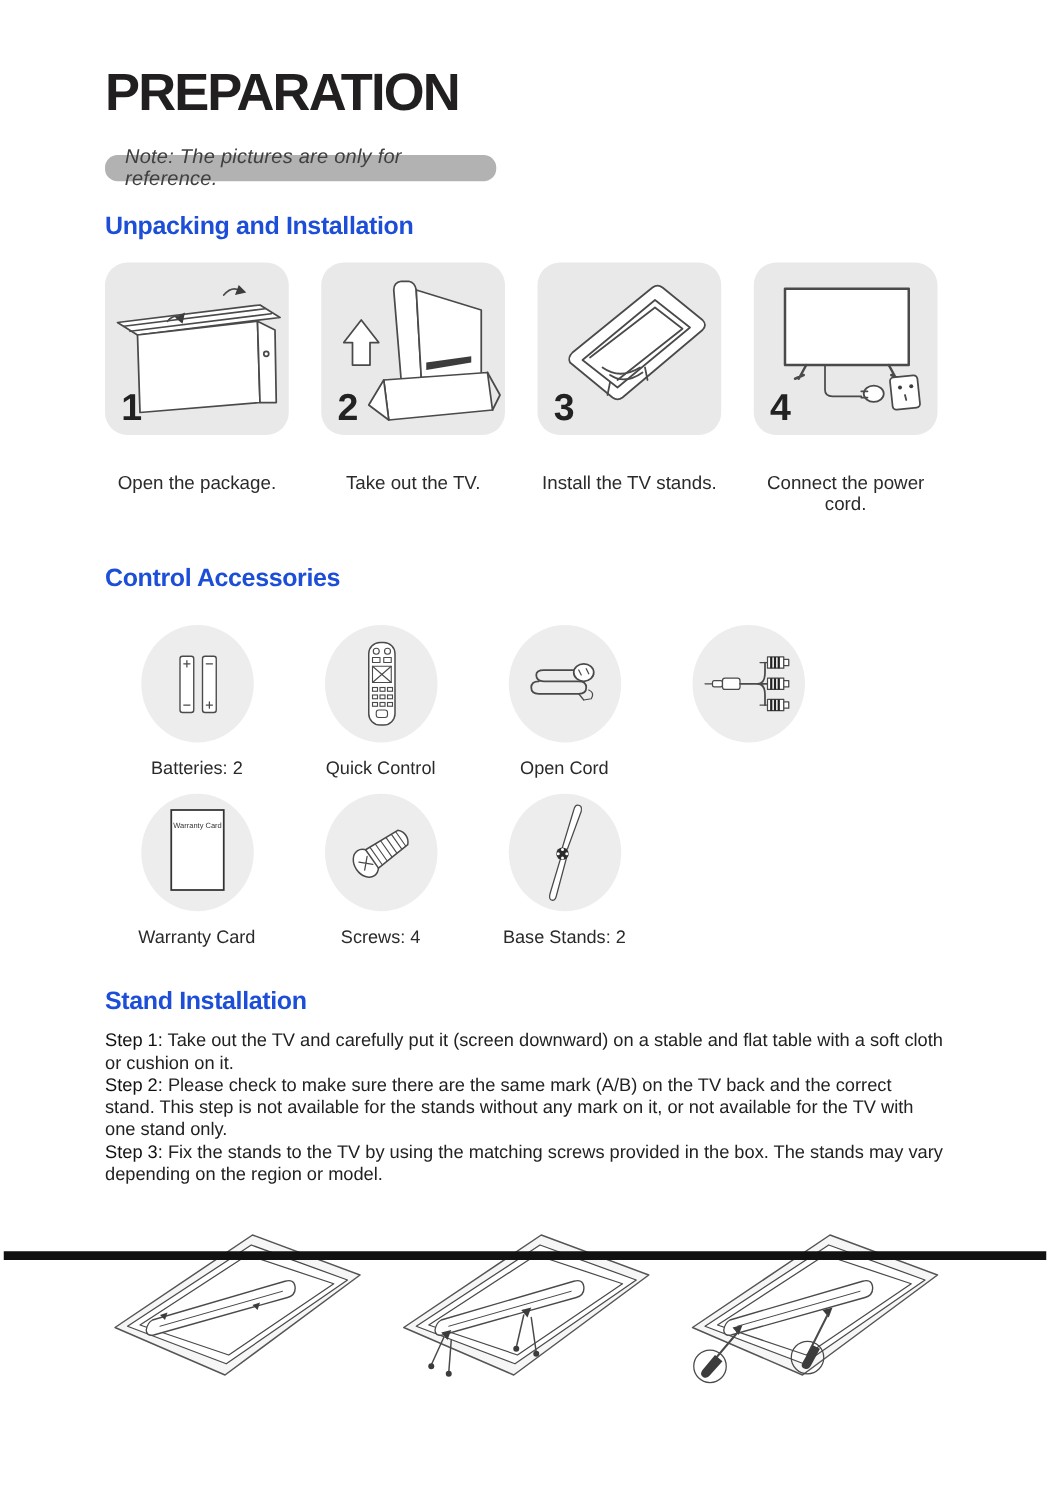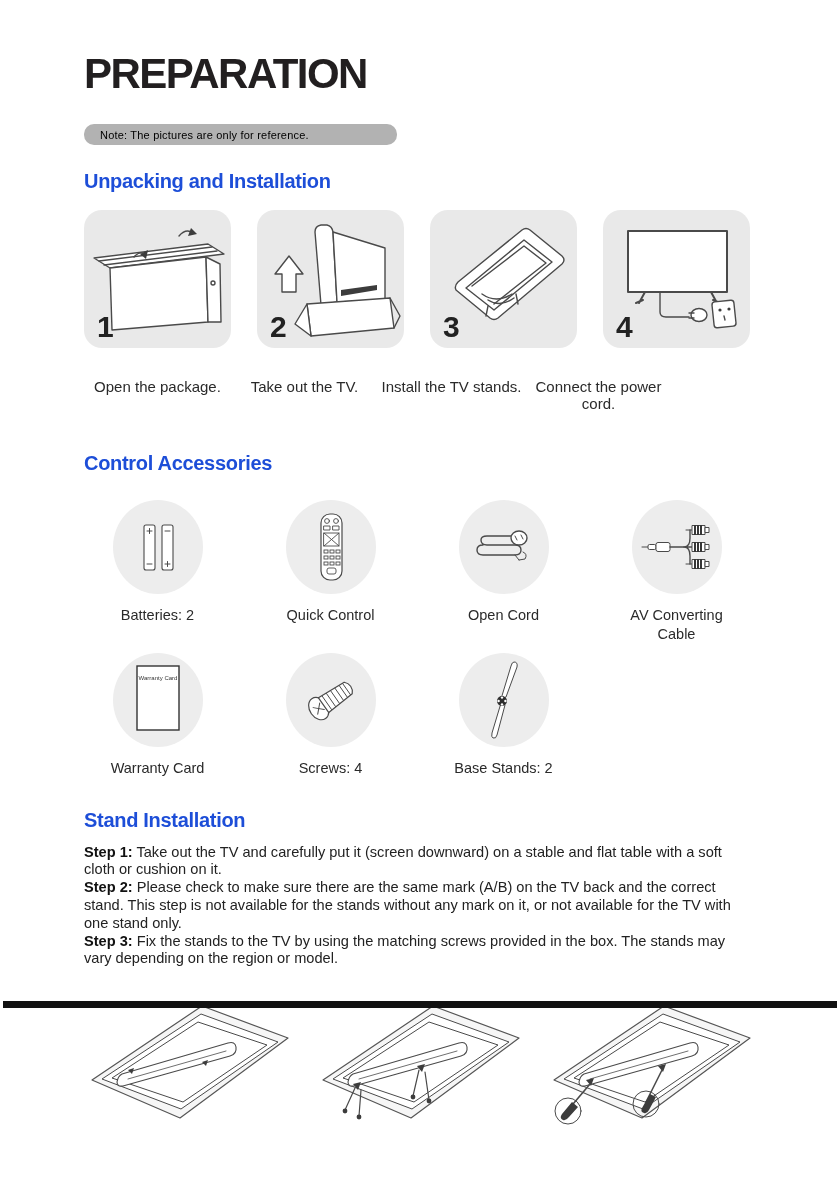--- a/index.html
+++ b/index.html
@@ -5,50 +5,50 @@
   * { margin:0; padding:0; box-sizing:border-box; }
   html,body { width:840px; height:1192px; background:#ffffff; overflow:hidden;
     font-family:"Liberation Sans","DejaVu Sans",sans-serif; color:#1d1d1d; }
   .page { position:relative; width:840px; height:1008px; background:#fff;
     padding:50px 85px 0 84px; }
 
   .title { font-size:42px; font-weight:bold; letter-spacing:-1.5px; color:#221f20; }
 
   .note-bar { margin-top:26px; width:313px; height:21px; background:#b2b2b2;
     border-radius:10px; display:flex; align-items:center; padding-left:16px; }
-  .note-bar span { font-size:11px; color:#000000; letter-spacing:.2px; }
+  .note-bar span { font-size:16px; font-style:italic; color:#404040; letter-spacing:.2px; }
 
   h2.section { font-size:20px; font-weight:bold; letter-spacing:-.3px; color:#1d4ed8; }
   .h-unpack { margin-top:25px; }
   .h-access { margin-top:40px; }
   .h-stand  { margin-top:31px; }
 
   .cards { margin-top:17px; display:grid; grid-template-columns:repeat(4,147px);
     column-gap:26px; }
   .card { position:relative; width:147px; height:138px; background:#e9e9e9;
     border-radius:18px; overflow:hidden; }
   .card .num { position:absolute; left:13px; bottom:4px; font-size:30px;
     font-weight:bold; color:#222; }
   .card svg { position:absolute; left:0; top:0; }
 
   .captions { margin-top:30px; display:grid; grid-template-columns:repeat(4,147px);
-    }
+    column-gap:26px; }
   .captions div { text-align:center; font-size:15px; color:#2a2a2a; }
 
-  .acc-grid { display:grid; grid-template-columns:repeat(4,147px); column-gap:26px; }
+  .acc-grid { display:grid; grid-template-columns:repeat(4,147px); }
   .acc-row1 { margin-top:25px; }
   .acc-row2 { margin-top:10px; }
   .acc { display:flex; flex-direction:column; align-items:center; }
   .bubble { width:90px; height:94px; border-radius:50%; background:#ededed;
     display:flex; align-items:center; justify-content:center; }
   .acc-label { margin-top:12px; font-size:14.5px; line-height:1.28; text-align:center;
     color:#2a2a2a; max-width:108px; }
 
   .steps { margin-top:12px; width:672px; font-size:14.6px; line-height:17.8px; color:#222; }
-  .steps p strong { font-weight:bold; color:#111; }
+  .steps p strong { font-weight:normal; color:#111; }
 
   .figures { margin-top:26px; display:flex; justify-content:space-between;
     padding:0 0 0 0; width:672px; }
   .figures svg { display:block; }
 
   .footer-bar { position:absolute; left:3px; right:3px; bottom:0; height:7px; background:#111; }
 
   svg .ln { fill:none; stroke:#4a4a4a; stroke-width:1.4; stroke-linecap:round; stroke-linejoin:round; }
   svg .lnw { fill:#ffffff; stroke:#4a4a4a; stroke-width:1.4; stroke-linejoin:round; }
   svg .lng { fill:#f6f6f6; stroke:#555; stroke-width:1.2; stroke-linejoin:round; }
@@ -206,21 +206,20 @@
             <rect class="lnw" x="73" y="44.5" width="4" height="5" style="stroke-width:1"></rect>
           </g>
           <g>
             <path class="ln" d="M54,64 L60,64" style="stroke-width:1"></path>
             <rect class="lnw" x="60" y="59.5" width="13" height="9" style="stroke-width:1"></rect>
             <path d="M63,59.5 L63,68.5 M66,59.5 L66,68.5 M69,59.5 L69,68.5" style="stroke:#222;stroke-width:1.8;fill:none"></path>
             <rect class="lnw" x="73" y="61.5" width="4" height="5" style="stroke-width:1"></rect>
           </g>
         </svg>
       </div>
-      <div class="acc-label">AV Converting Cable</div>
     </div>
   </div>
 
   <div class="acc-grid acc-row2">
     <div class="acc">
       <div class="bubble">
         <svg width="90" height="94" viewBox="0 0 90 94">
           <rect x="24" y="13" width="42" height="64" style="fill:#fff;stroke:#333;stroke-width:1.4"></rect>
           <text x="45" y="27" text-anchor="middle" style="font-size:6px">Warranty Card</text>
         </svg>

